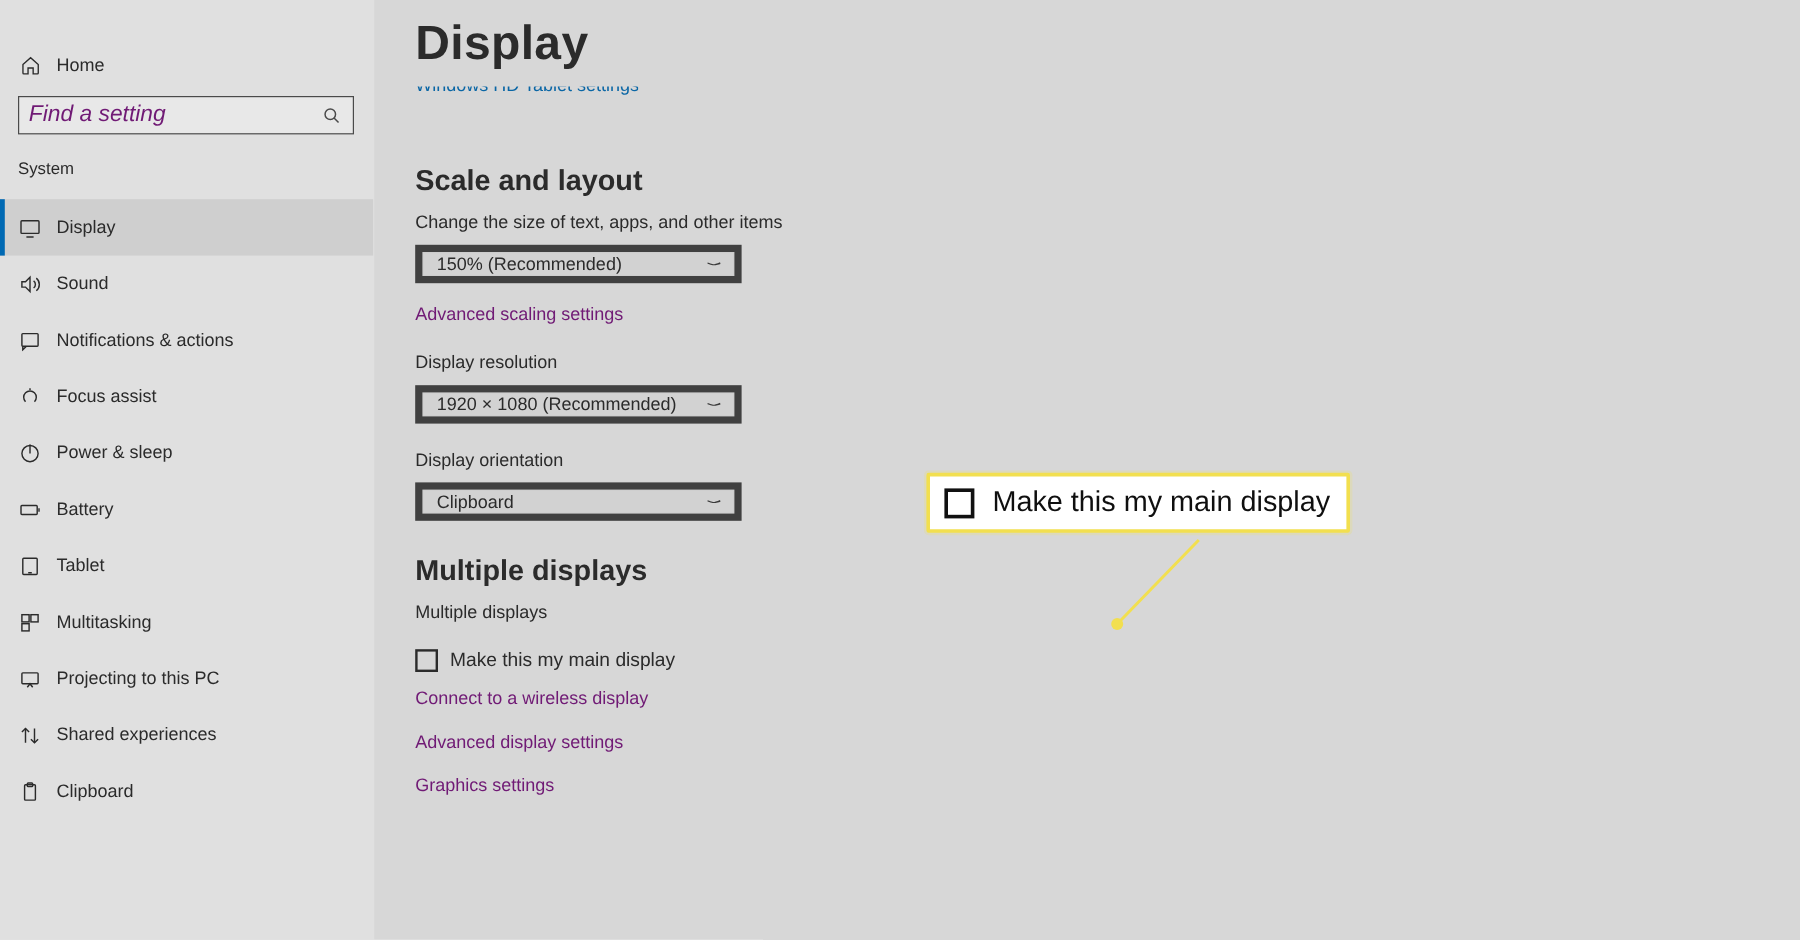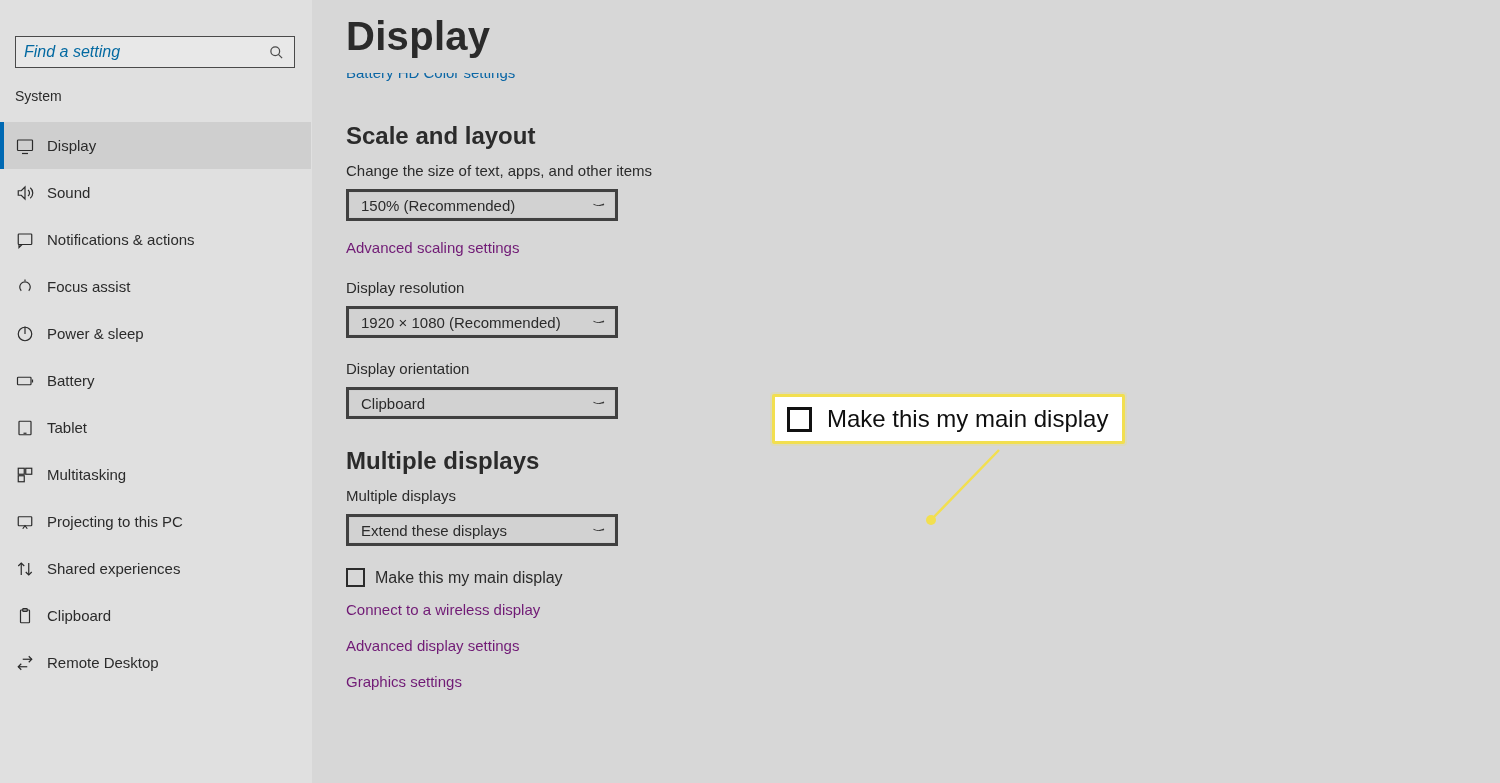--- a/index.html
+++ b/index.html
@@ -19,21 +19,21 @@
     display:flex; align-items:center; height:36px; cursor:pointer;
     margin-bottom:8px;
   }
   .icon-slot { width:20px; display:flex; justify-content:center; align-items:center; color:#2b2b2b; }
   .row-label { margin-left:12px; font-size:15px; }
   .search-wrap { margin-bottom:20px; }
   .search-box {
     width:280px; height:32px; display:flex; align-items:center; justify-content:space-between;
     border:1px solid #4a4a4a; background:#e8e8e8; padding:0 8px; cursor:text;
   }
-  .search-placeholder { font-style:italic; color:#0369a1; font-size:16px; }
+  .search-placeholder { font-style:italic; color:#701a75; font-size:19px; }
   .category-label { font-weight:400; font-size:14px; margin-bottom:18px; padding-left:0; }
   .nav-list { list-style:none; margin:0; padding:0; }
   .nav-item {
     display:flex; align-items:center; height:47px; padding-left:15px; cursor:pointer; position:relative;
   }
   .nav-item.selected { background:#cfcfcf; }
   .nav-item.selected::before {
     content:""; position:absolute; left:0; top:0; bottom:0; width:4px; background:#0069b3;
   }
   .nav-item .icon-slot svg, .nav-item .icon-slot span { color:#2b2b2b; }
@@ -43,21 +43,21 @@
   .page-title { font-size:40px; font-weight:600; margin:0 0 6px 0; letter-spacing:0.3px; }
   .link { color:#701a75; font-size:15px; cursor:pointer; display:inline-block; }
   .top-link-partial {
     color:#0a66a5; font-size:15px; cursor:pointer;
     display:inline-block; height:10px; overflow:hidden; line-height:0; 
   }
   .section-title { font-size:24px; font-weight:600; margin:28px 0 12px 0; }
   .field-label { font-size:15px; margin-bottom:10px; }
   .dropdown {
     width:272px; height:32px; display:flex; align-items:center; justify-content:space-between;
-    padding:0 12px; border:3px solid #404040; background:#d2d2d2; cursor:pointer;
+    padding:0 12px; border:6px solid #404040; background:#d2d2d2; cursor:pointer;
     box-shadow: inset 0 0 0 1px rgba(0,0,0,0.02);
   }
   .dropdown span:first-child { font-size:15px; }
   .chev { font-size:11px; color:#3a3a3a; transform:scaleY(0.75); }
   .block { margin-bottom:22px; }
   .checkbox-row {
     display:flex; align-items:center; cursor:pointer; margin-top:8px;
   }
   .cb { width:19px; height:19px; border:2px solid #2b2b2b; margin-right:10px; background:transparent; }
   .links-stack { display:flex; flex-direction:column; gap:19px; margin-top:14px; }
@@ -74,20 +74,28 @@
   
   svg.pointer { position:absolute; left:609px; top:448px; width:160px; height:80px; z-index:9; pointer-events:none; }
 </style>
 </head>
 <body>
 
 <div class="root">
 
   <div class="sidebar">
     <div class="sidebar-inner">
+      <div class="home-row">
+        <span class="icon-slot">
+          <svg width="17" height="17" viewBox="0 0 24 24" fill="none" stroke="currentColor" stroke-width="1.6">
+              <path d="M3 11l9-8 9 8v10a1 1 0 0 1-1 1h-5v-7h-6v7H4a1 1 0 0 1-1-1z"></path>
+            </svg>
+        </span>
+        <span class="row-label">Home</span>
+      </div>
       <div class="search-wrap">
         <div class="search-box">
           <span class="search-placeholder">Find a setting</span>
           <span class="icon-slot">
             <svg width="15" height="15" viewBox="0 0 24 24" fill="none" stroke="#4a4a4a" stroke-width="2">
                 <circle cx="10" cy="10" r="7"></circle>
                 <line x1="21" y1="21" x2="15" y2="15"></line>
               </svg>
           </span>
         </div>
@@ -192,40 +200,29 @@
         </li>
         <li class="nav-item">
           <span class="icon-slot">
             <svg width="18" height="18" viewBox="0 0 24 24" fill="none" stroke="currentColor" stroke-width="1.6">
               <rect x="6" y="4" width="12" height="17" rx="1"></rect>
               <rect x="9" y="2" width="6" height="4" rx="1"></rect>
             </svg>
           </span>
           <span class="row-label">Clipboard</span>
         </li>
-        <li class="nav-item">
-          <span class="icon-slot">
-            <svg width="18" height="18" viewBox="0 0 24 24" fill="none" stroke="currentColor" stroke-width="1.6">
-              <polyline points="17,3 21,7 17,11"></polyline>
-              <polyline points="7,13 3,17 7,21"></polyline>
-              <line x1="21" y1="7" x2="9" y2="7"></line>
-              <line x1="3" y1="17" x2="15" y2="17"></line>
-            </svg>
-          </span>
-          <span class="row-label">Remote Desktop</span>
-        </li>
       </ul>
   </div>
 
   <div class="main">
     <h1 class="page-title">Display</h1>
     <div style="height:4px"></div>
-    <span class="top-link-partial">Battery HD Color settings</span>
-
-    <h2 class="section-title" style="margin-top:35px;">Scale and layout</h2>
+    <span class="top-link-partial">Windows HD Tablet settings</span>
+
+    <h2 class="section-title" style="margin-top:50px;">Scale and layout</h2>
 
     <div class="block">
       <div class="field-label">Change the size of text, apps, and other items</div>
       <div class="dropdown">
         <span>150% (Recommended)</span>
         <span class="chev" style="display: inline-block; transform: rotate(-90deg) scaleX(0.7);">〱</span>
       </div>
       <div style="height:18px"></div>
       <span class="link">Advanced scaling settings</span>
     </div>
@@ -243,24 +240,20 @@
       <div class="dropdown">
         <span>Clipboard</span>
         <span class="chev" style="display: inline-block; transform: rotate(-90deg) scaleX(0.7);">〱</span>
       </div>
     </div>
 
     <h2 class="section-title">Multiple displays</h2>
 
     <div class="block">
       <div class="field-label">Multiple displays</div>
-      <div class="dropdown">
-        <span>Extend these displays</span>
-        <span class="chev" style="display: inline-block; transform: rotate(-90deg) scaleX(0.7);">〱</span>
-      </div>
     </div>
 
     <div class="checkbox-row">
       <div class="cb"></div>
       <span>Make this my main display</span>
     </div>
 
     <div class="links-stack" style="">
       <span class="link">Connect to a wireless display</span>
       <span class="link">Advanced display settings</span>

